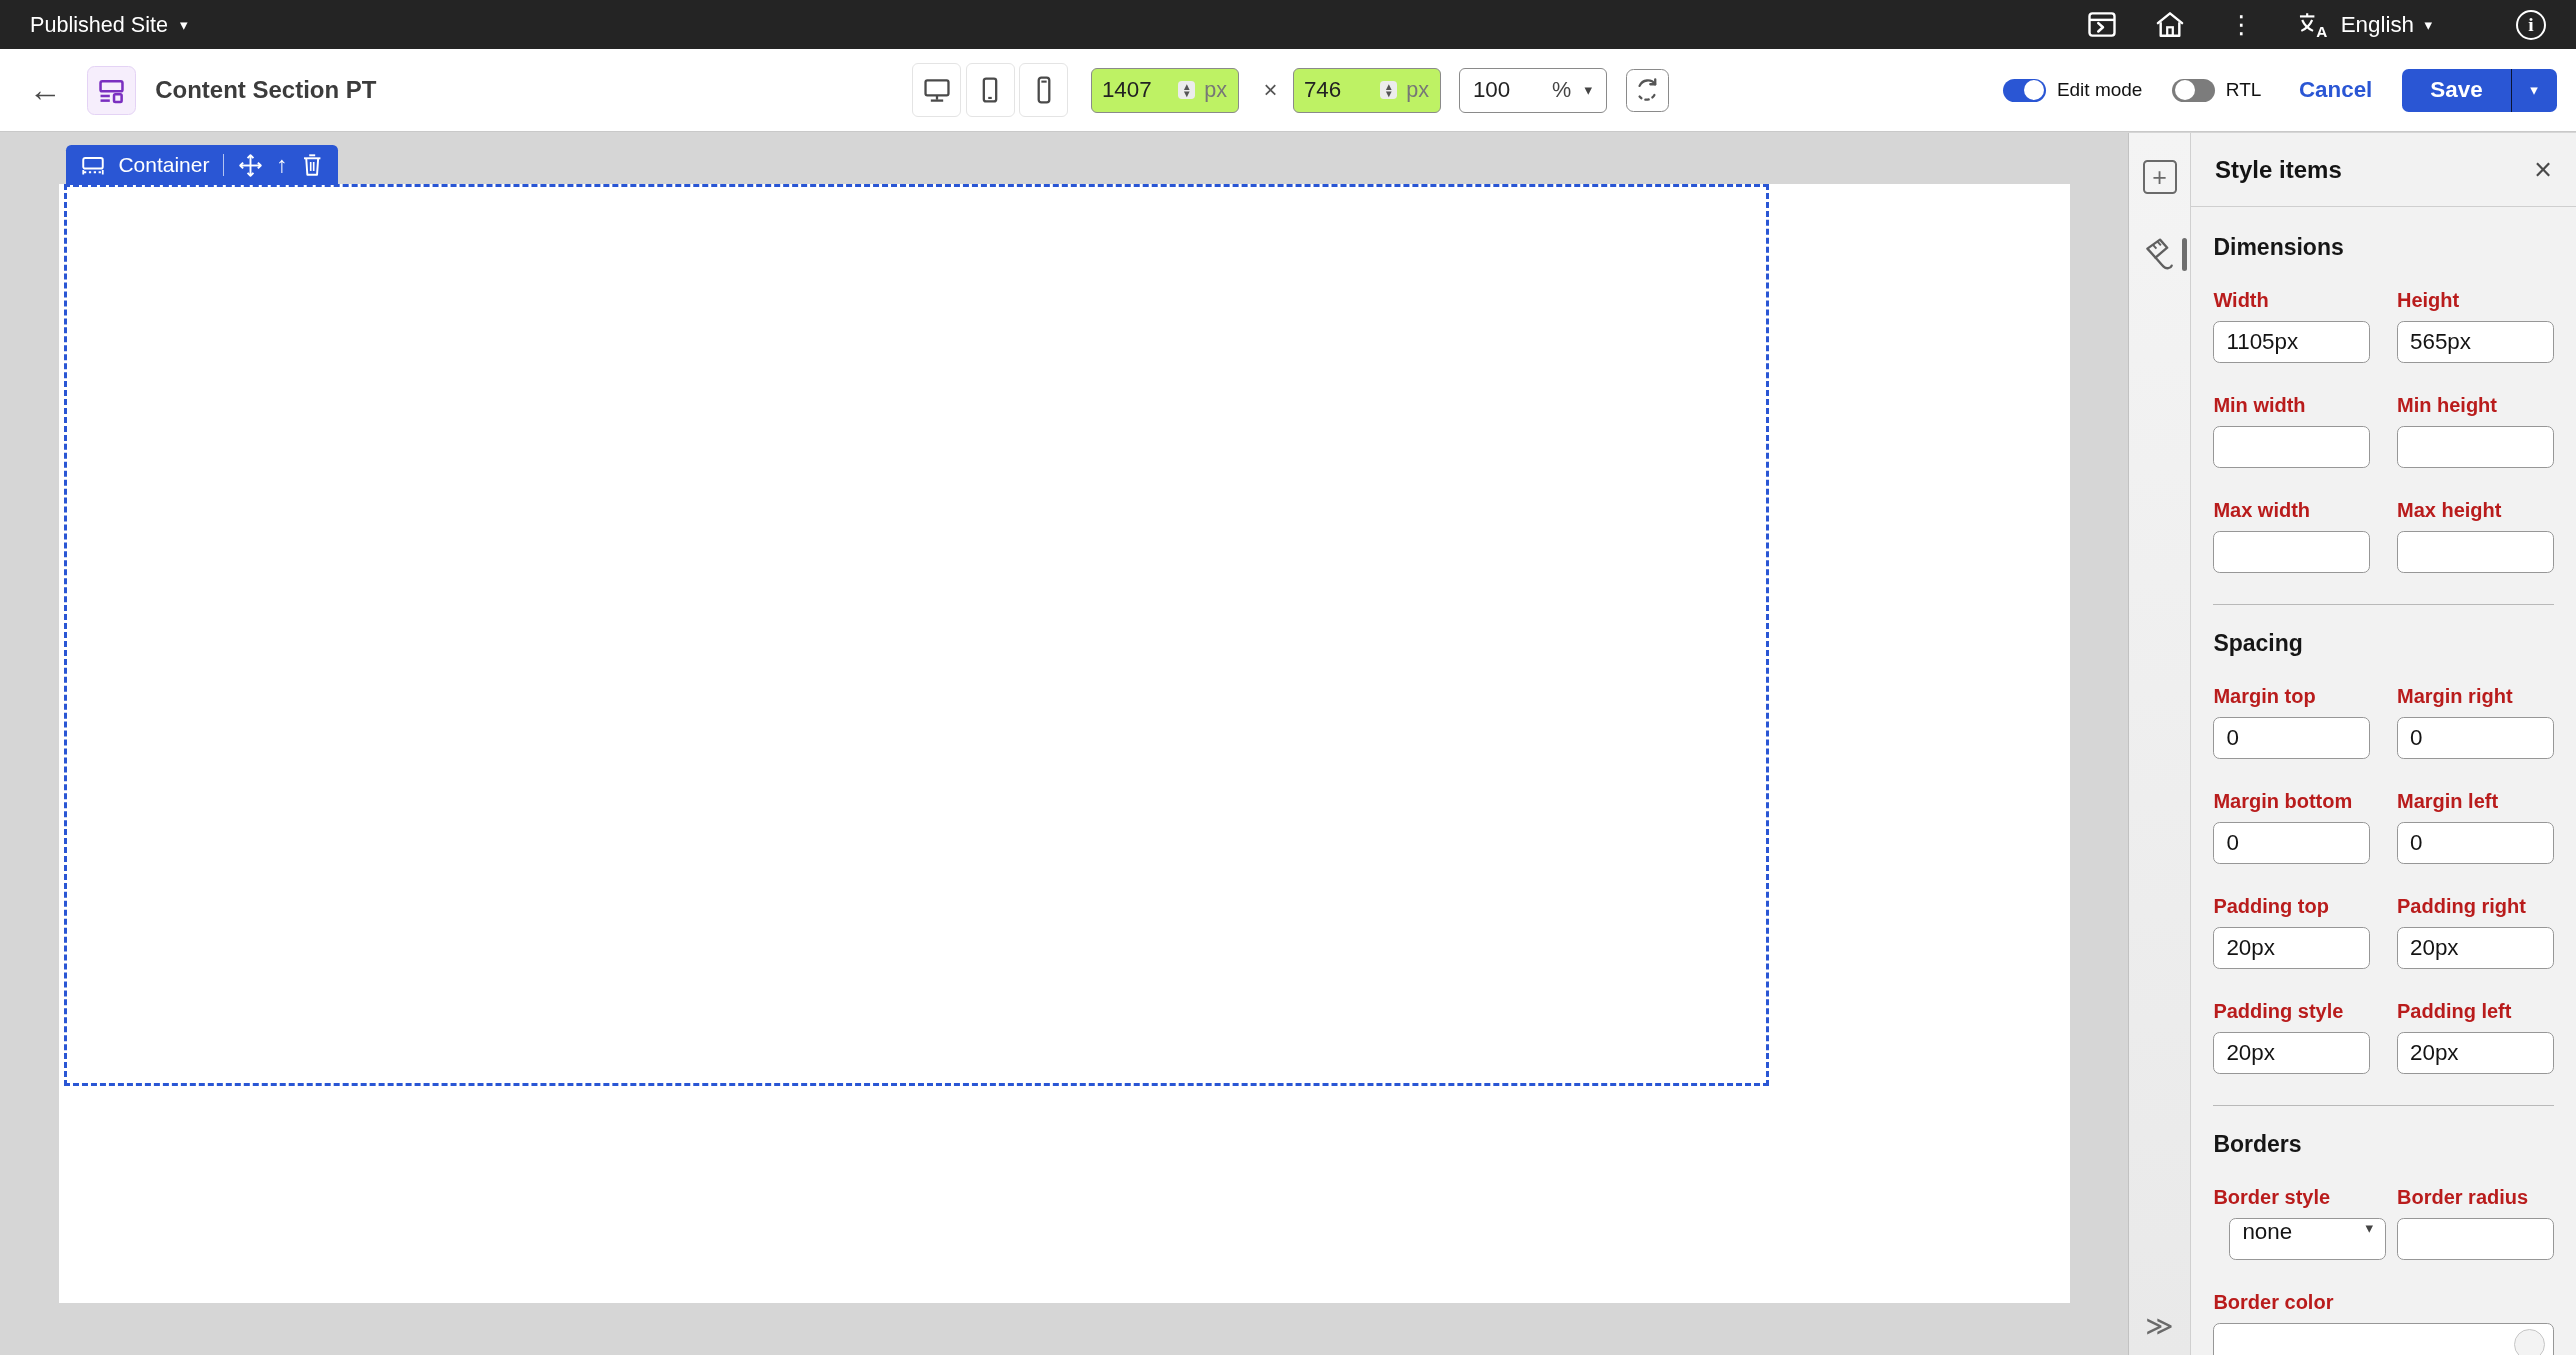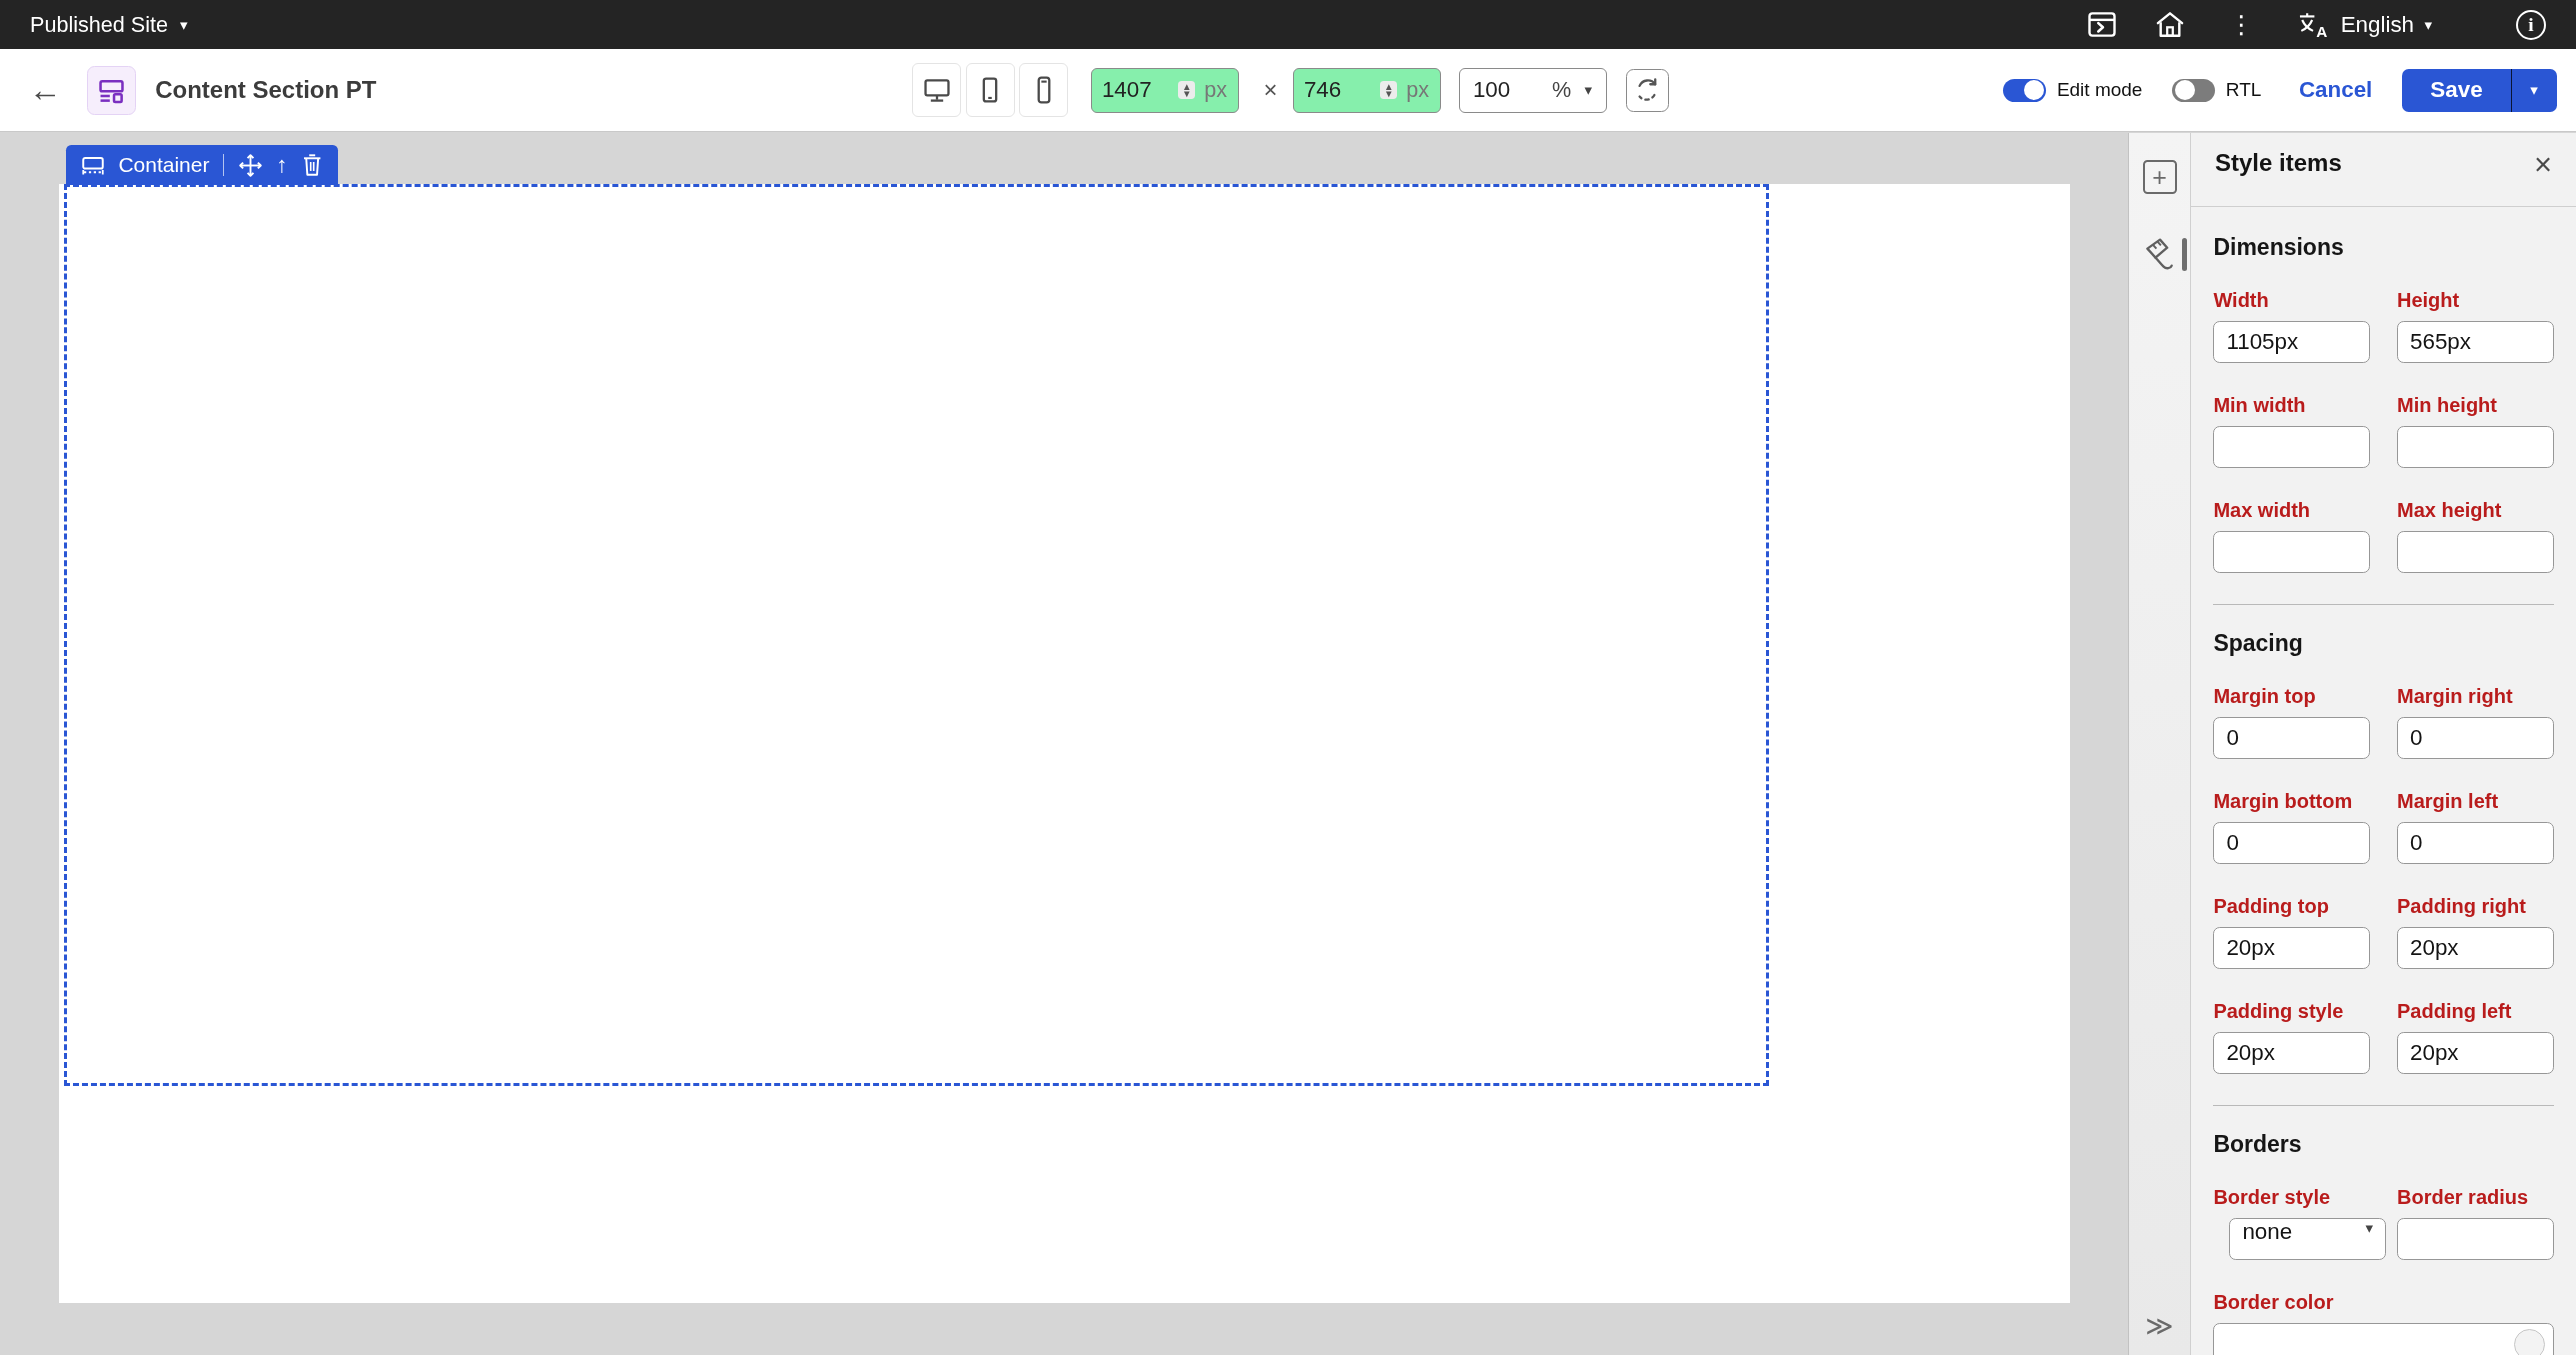--- a/index.html
+++ b/index.html
@@ -25,21 +25,21 @@
              border-bottom:1.5px solid #c9c9c9; }
   .tb-left { position:absolute; left:22.4px; top:0; height:82px; display:flex; align-items:center; gap:19.4px; }
   .back-arrow { font-size:33px; color:#4a4a4a; cursor:pointer; padding:0 6px; }
   .section-chip { width:49px; height:49px; background:#f6eefc; border:1.5px solid #e4d3f5; border-radius:7.5px;
                   display:flex; align-items:center; justify-content:center; }
   .page-title { font-size:24px; font-weight:bold; color:#3c3c3c; }
 
   .tb-center { position:absolute; left:912px; top:0; height:82px; display:flex; align-items:center; }
   .device-btn { width:49px; height:54px; border:1.5px solid #e4e4e4; border-radius:6px; background:#fff;
                 display:flex; align-items:center; justify-content:center; margin-right:4.5px; cursor:pointer; }
-  .dim-field { width:148px; height:45px; border:1.5px solid #8a8a8a; border-radius:6px; background:#86efac;
+  .dim-field { width:148px; height:45px; border:1.5px solid #8a8a8a; border-radius:6px; background:#bef264;
                display:flex; align-items:center; padding:0 10.4px; margin-left:18px; }
   .dim-field .val { flex:1; font-size:22.4px; color:#222; }
   .stepper { display:flex; flex-direction:column; align-items:center; background:#ececec; border-radius:3.7px;
              padding:2.2px 3.7px; line-height:.72; cursor:pointer; }
   .stepper span { font-size:9.7px; color:#555; }
   .unit { font-size:21.6px; color:#777; margin-left:9px; }
   .dim-x { font-size:24px; color:#555; margin:0 7.5px 0 25px; }
   .zoom-field { width:148px; height:45px; border:1.5px solid #8a8a8a; border-radius:6px; background:#fff;
                 display:flex; align-items:center; padding:0 13.4px; margin-left:18px; cursor:pointer; }
   .zoom-field .val { flex:1; font-size:22.4px; color:#222; }
@@ -85,22 +85,22 @@
   .strip-add { margin-top:27px; width:34px; height:34px; border:2.2px solid #6a6a6a; border-radius:4.5px;
                display:flex; align-items:center; justify-content:center; font-size:25px; color:#6a6a6a;
                cursor:pointer; line-height:1; }
   .strip-brush { position:relative; margin-top:36px; width:100%; height:48px;
                  display:flex; align-items:center; justify-content:center; cursor:pointer; }
   .active-bar { position:absolute; right:3px; top:7.5px; width:5.2px; height:33px; background:#6e6e6e; border-radius:3px; }
   .strip-collapse { margin-top:auto; margin-bottom:13.4px; font-size:27px; color:#6a6a6a; cursor:pointer; }
 
   
   .panel { position:absolute; top:133px; right:0; width:385px; bottom:0; background:#f2f2f2; }
-  .panel-head { height:74px; display:flex; align-items:flex-start; justify-content:space-between;
-                padding:16px 24px; border-bottom:1.5px solid #cfcfcf; }
+  .panel-head { height:74px; display:flex; align-items:center; justify-content:space-between;
+                padding:0 24px; border-bottom:1.5px solid #cfcfcf; }
   .panel-title { font-size:24px; font-weight:bold; color:#141414; }
   .panel-close { font-size:31px; color:#4a4a4a; cursor:pointer; line-height:1; }
   .panel-body { height:calc(100% - 74px); overflow:hidden; padding:27px 22.4px 0 22.4px; }
   .sec-header { font-size:23px; font-weight:bold; color:#161616; margin-bottom:28px; }
   .field-grid { display:grid; grid-template-columns:1fr 1fr; column-gap:27px; row-gap:31px; margin-bottom:31px; }
   .cell { display:flex; flex-direction:column; }
   .field-label { font-size:20px; font-weight:bold; color:#b91c1c; margin-bottom:9px; }
   .field-input, .field-select { width:100%; height:42px; border:1.5px solid #979797; border-radius:6.7px;
                  background:#fff; font-size:22.4px; color:#141414; padding:0 12px;
                  font-family:"Liberation Sans",sans-serif; }

